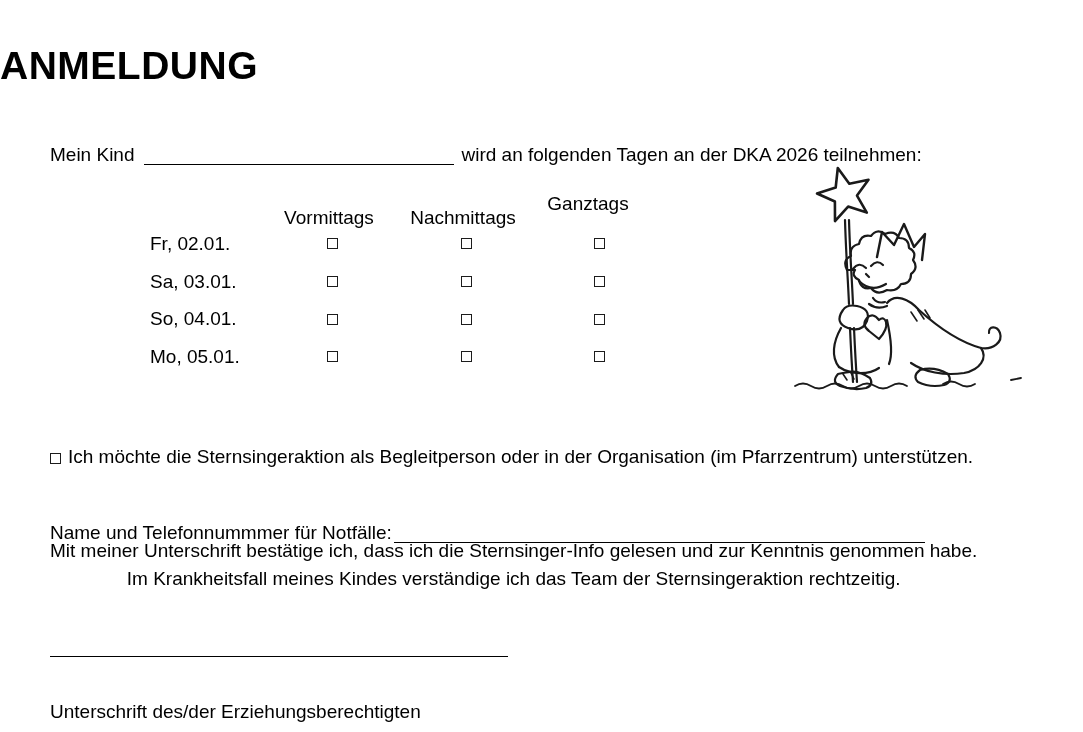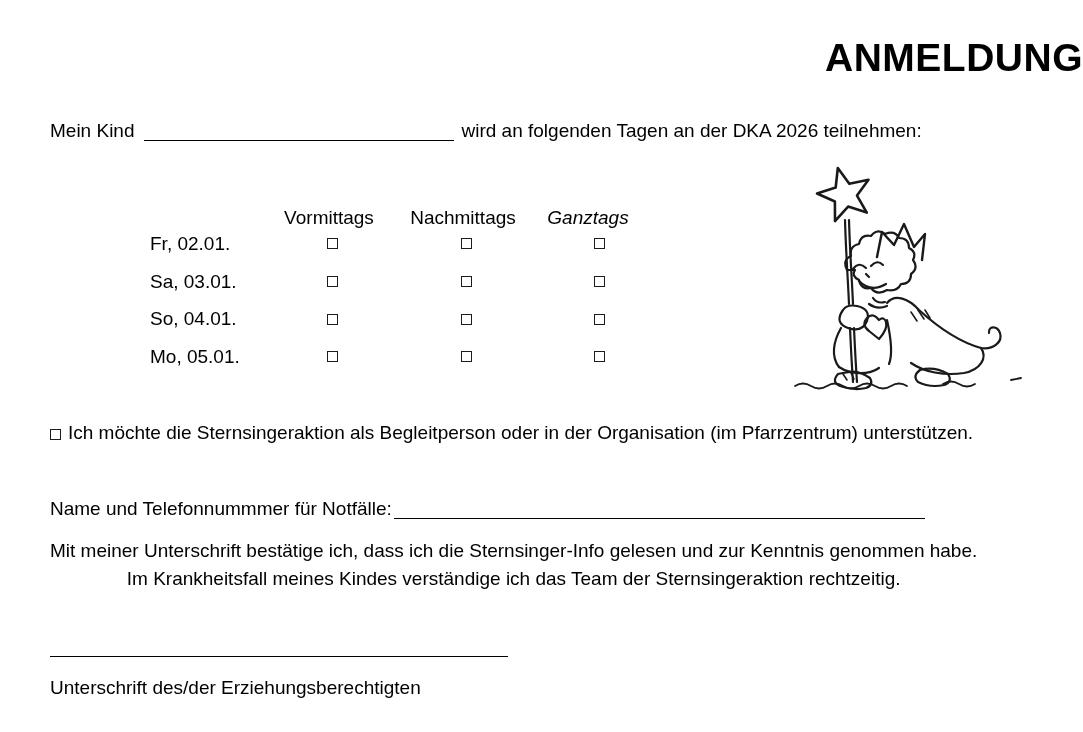--- a/index.html
+++ b/index.html
@@ -7,25 +7,25 @@
   body {
     width:1083px; height:732px;
     font-family:"Liberation Sans", sans-serif;
     color:#000;
   }
   .page {
     position:relative; width:1083px; height:732px;
     background:#ffffff; overflow:hidden;
   }
   .title {
-    position:absolute; top:36px; left:0; width:100%;
-    text-align:right; font-size:39px; font-weight:700;
+    position:absolute; top:44px; left:0; width:100%;
+    text-align:left; font-size:39px; font-weight:700;
     letter-spacing:0.5px;
   }
-  .line { position:absolute; font-size:19px; white-space:nowrap; }
+  .line { position:absolute; font-size:19px; white-space:nowrap;margin-top:24px; }
   .blank {
     display:inline-block; height:15px;
     border-bottom:1.4px solid #000; vertical-align:-4px;
   }
   .name-blank { width:310px; margin:0 8px 0 9px; }
   .phone-blank { width:531px; margin-left:2px; }
   .col-head {
     position:absolute; width:140px; text-align:center;
     font-size:19px; white-space:nowrap;margin-top:12px;
   }
@@ -54,21 +54,21 @@
 <div class="page">
 
   <h1 class="title">ANMELDUNG</h1>
 
   <div class="line" style="left:50px; top:120px;">
     <span>Mein Kind</span><span class="blank name-blank"></span><span>wird an folgenden Tagen an der DKA 2026 teilnehmen:</span>
   </div>
 
   <div class="col-head" style="left:259px; top:195px;">Vormittags</div>
   <div class="col-head" style="left:393px; top:195px;">Nachmittags</div>
-  <div class="col-head" style="left:518px; top:195px;font-style:italic;">Ganztags</div>
+  <div class="col-head" style="left:518px; top:181px;">Ganztags</div>
 
   <div class="row-label" style="top:233px;">Fr, 02.01.</div>
   <span class="cb" style="left:327px; top:238px;"></span>
   <span class="cb" style="left:461px; top:238px;"></span>
   <span class="cb" style="left:594px; top:238px;"></span>
 
   <div class="row-label" style="top:271px;">Sa, 03.01.</div>
   <span class="cb" style="left:327px; top:276px;"></span>
   <span class="cb" style="left:461px; top:276px;"></span>
   <span class="cb" style="left:594px; top:276px;"></span>

